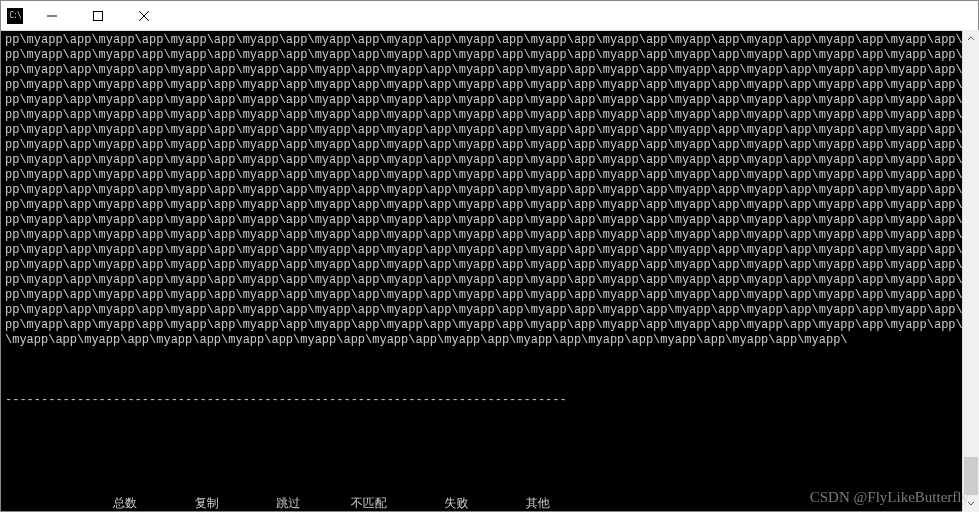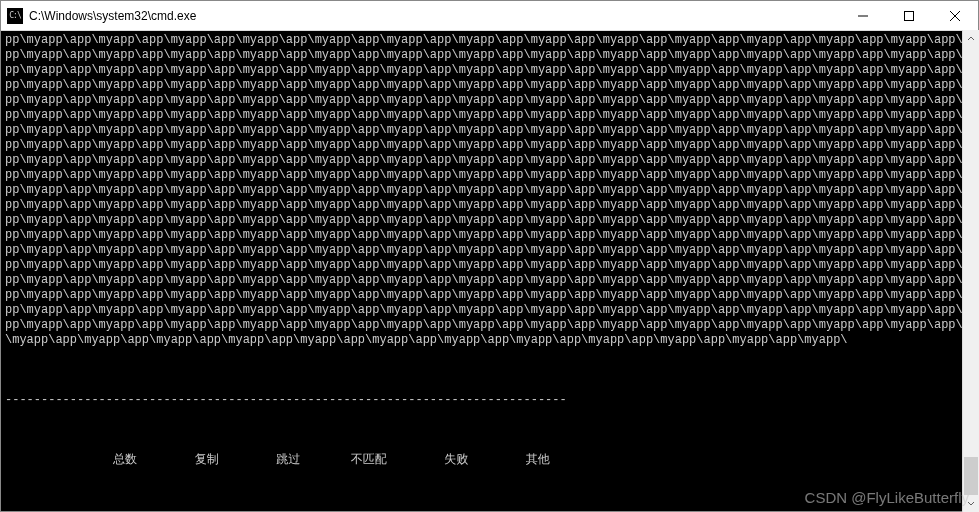--- a/index.html
+++ b/index.html
@@ -103,32 +103,31 @@
     height: 38px;
     bottom: 0;
     cursor: pointer;
   }
   .watermark {
     position: absolute;
     right: 10px;
     bottom: 6px;
     color: rgba(200,200,200,0.6);
     font-size: 15px;
-    font-family: Liberation Sans, sans-serif;
+    font-family: Liberation Serif, serif;
     pointer-events: none;
   }
-  .stat-table { white-space: pre; }
+  .stat-table { white-space: pre; margin-top: 44px; }
 </style>
 </head>
 <body>
 
 <div class="window">
   <div class="titlebar">
     <span class="titlebar-icon">C:\</span>
-    <span class="titlebar-text">C:\Windows\system32\cmd.exe</span>
     <div class="titlebar-buttons">
       <div class="tbtn">
         <svg width="10" height="10">
             <line x1="0" y1="5" x2="10" y2="5"></line>
           </svg>
       </div>
       <div class="tbtn">
         <svg width="10" height="10">
             <rect x="0.5" y="0.5" width="9" height="9"></rect>
           </svg>

